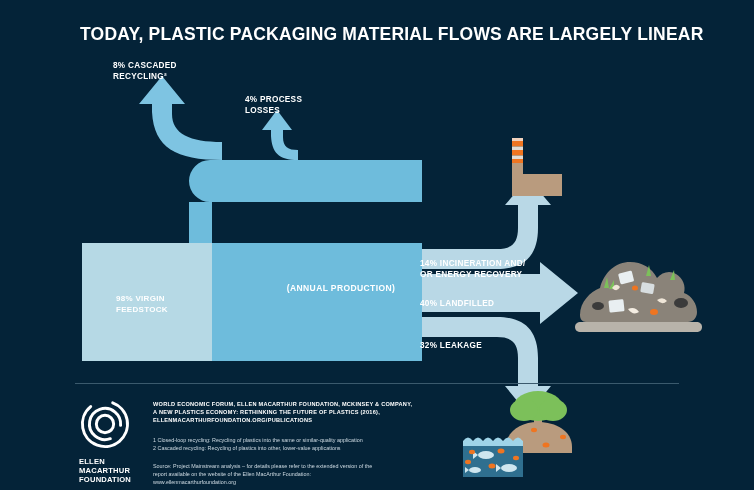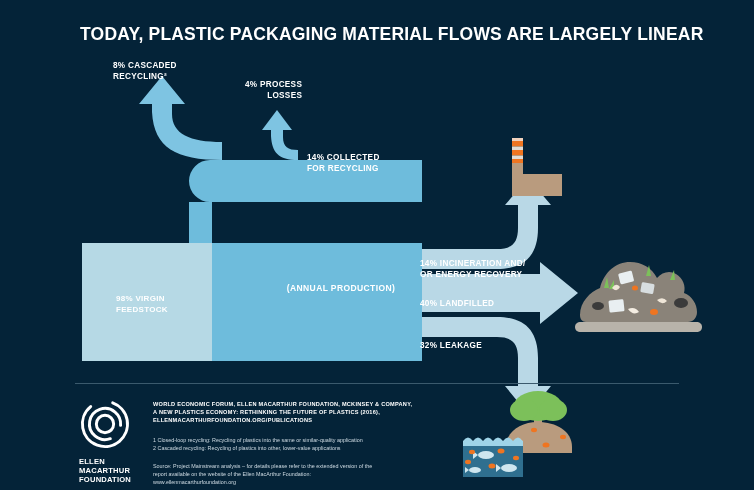--- a/index.html
+++ b/index.html
@@ -22,21 +22,21 @@
   
   #flow { position:absolute; left:0; top:0; width:754px; height:490px; }
 
   
   .lbl {
     position:absolute; color:#ffffff; font-weight:bold;
     font-size:8.2px; line-height:1.35; letter-spacing:0.3px;
     text-transform:uppercase; white-space:pre-line;
   }
   .lbl.cascaded  { left:113px; top:60px; }
-  .lbl.process   { left:245px; top:79px;text-align:right; }
+  .lbl.process   { left:245px; top:94px; }
   .lbl.collected { left:307px; top:152px; }
   .lbl.closed    { left:76px;  top:192px; }
   .lbl.virgin    { left:116px; top:294px; color:#ffffff; font-size:8px; }
   .lbl.incin     { left:420px; top:258px; }
   .lbl.landfill  { left:420px; top:298px; }
   .lbl.leakage   { left:420px; top:340px; }
 
   
   .center-block { position:absolute; left:236px; top:266px; width:210px; text-align:center; }
   .center-block .big {
@@ -190,22 +190,20 @@
       <ellipse cx="516" cy="458" rx="3" ry="2.2" fill="#ef7521"></ellipse>
       <ellipse cx="492" cy="466" rx="3.5" ry="2.5" fill="#ef7521"></ellipse>
       <ellipse cx="468" cy="462" rx="3" ry="2.2" fill="#ef7521"></ellipse>
     </g>
   </svg>
 
   <div class="lbl cascaded">8% CASCADED
 RECYCLING²</div>
   <div class="lbl process">4% PROCESS
 LOSSES</div>
-  <div class="lbl collected">14% COLLECTED
-FOR RECYCLING</div>
   <div class="lbl virgin">98% VIRGIN
 FEEDSTOCK</div>
   <div class="lbl incin">14% INCINERATION AND/
 OR ENERGY RECOVERY</div>
   <div class="lbl landfill">40% LANDFILLED</div>
   <div class="lbl leakage">32% LEAKAGE</div>
 
   <div class="center-block">
     <div class="sub">(ANNUAL PRODUCTION)</div>
   </div>

